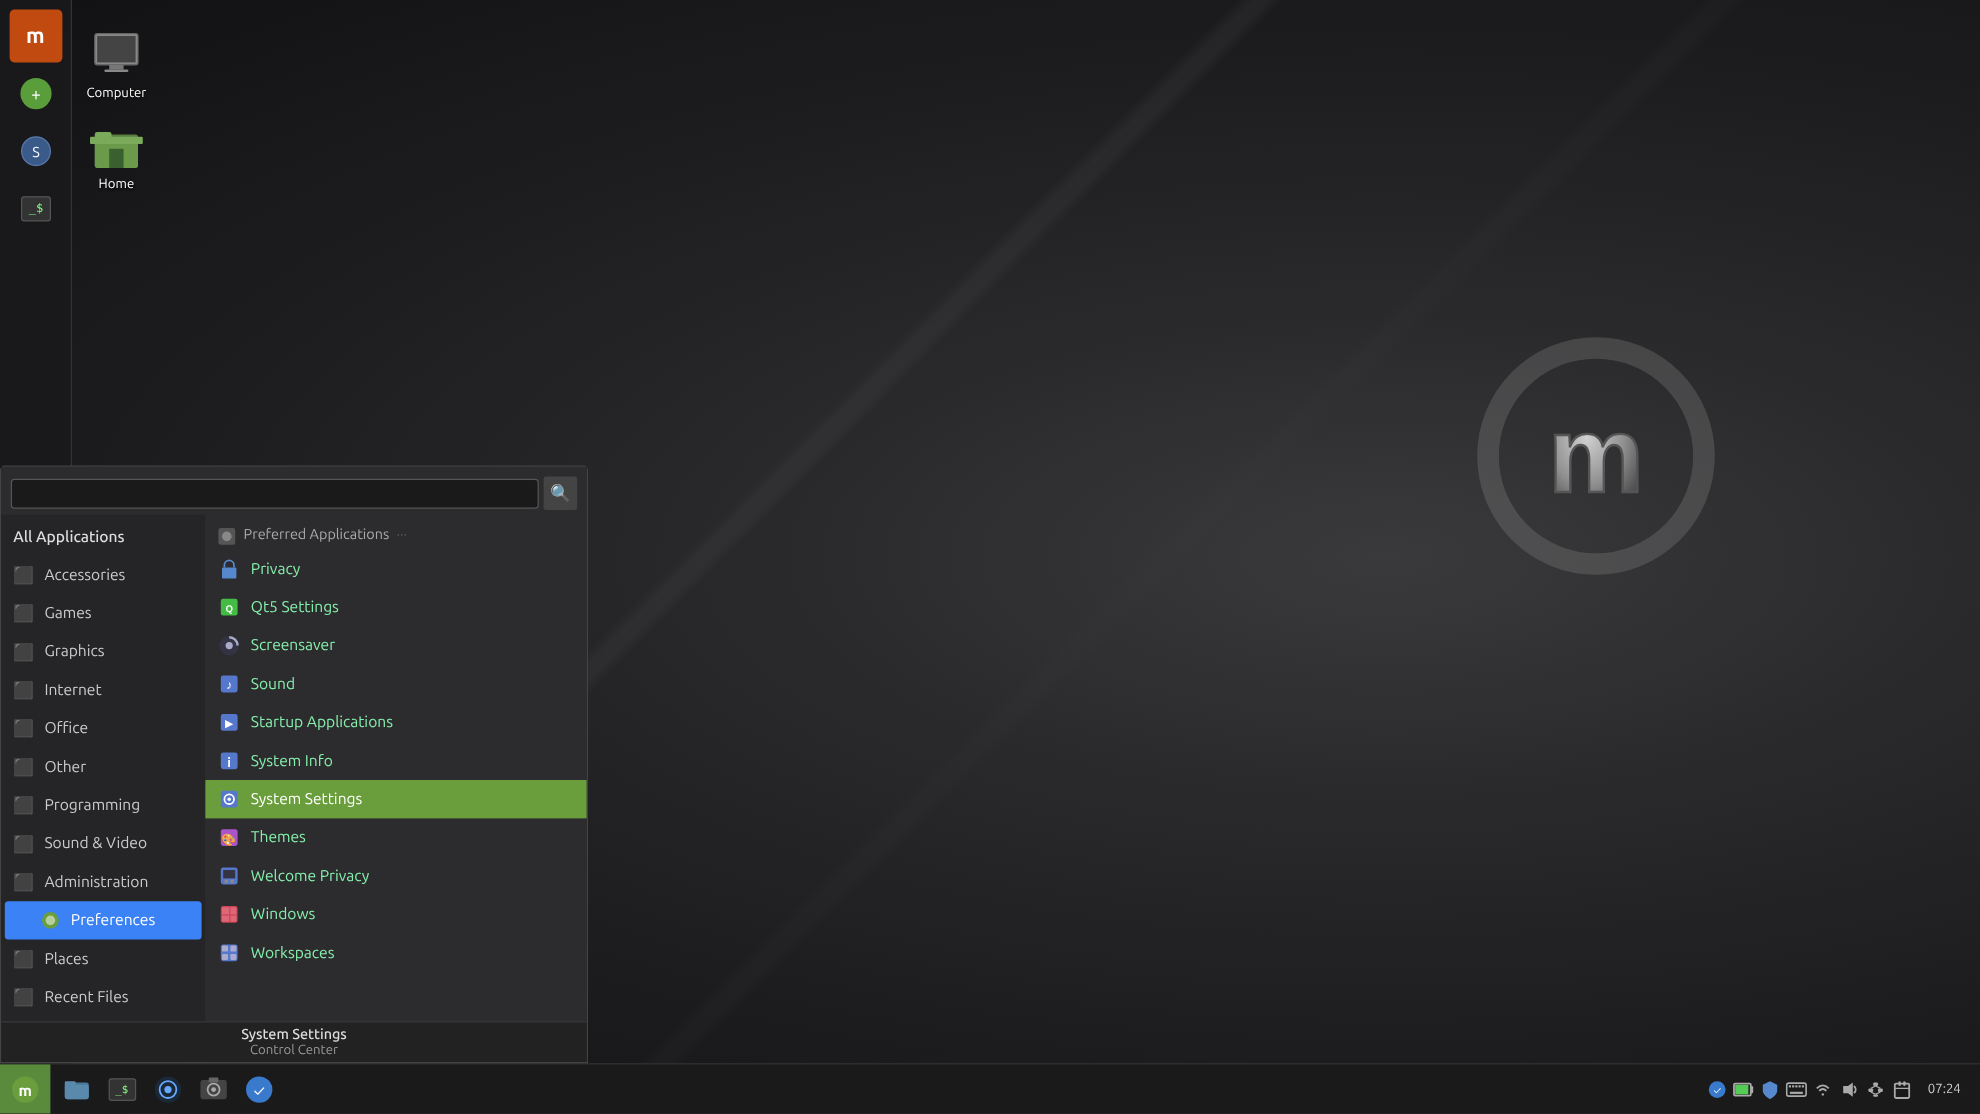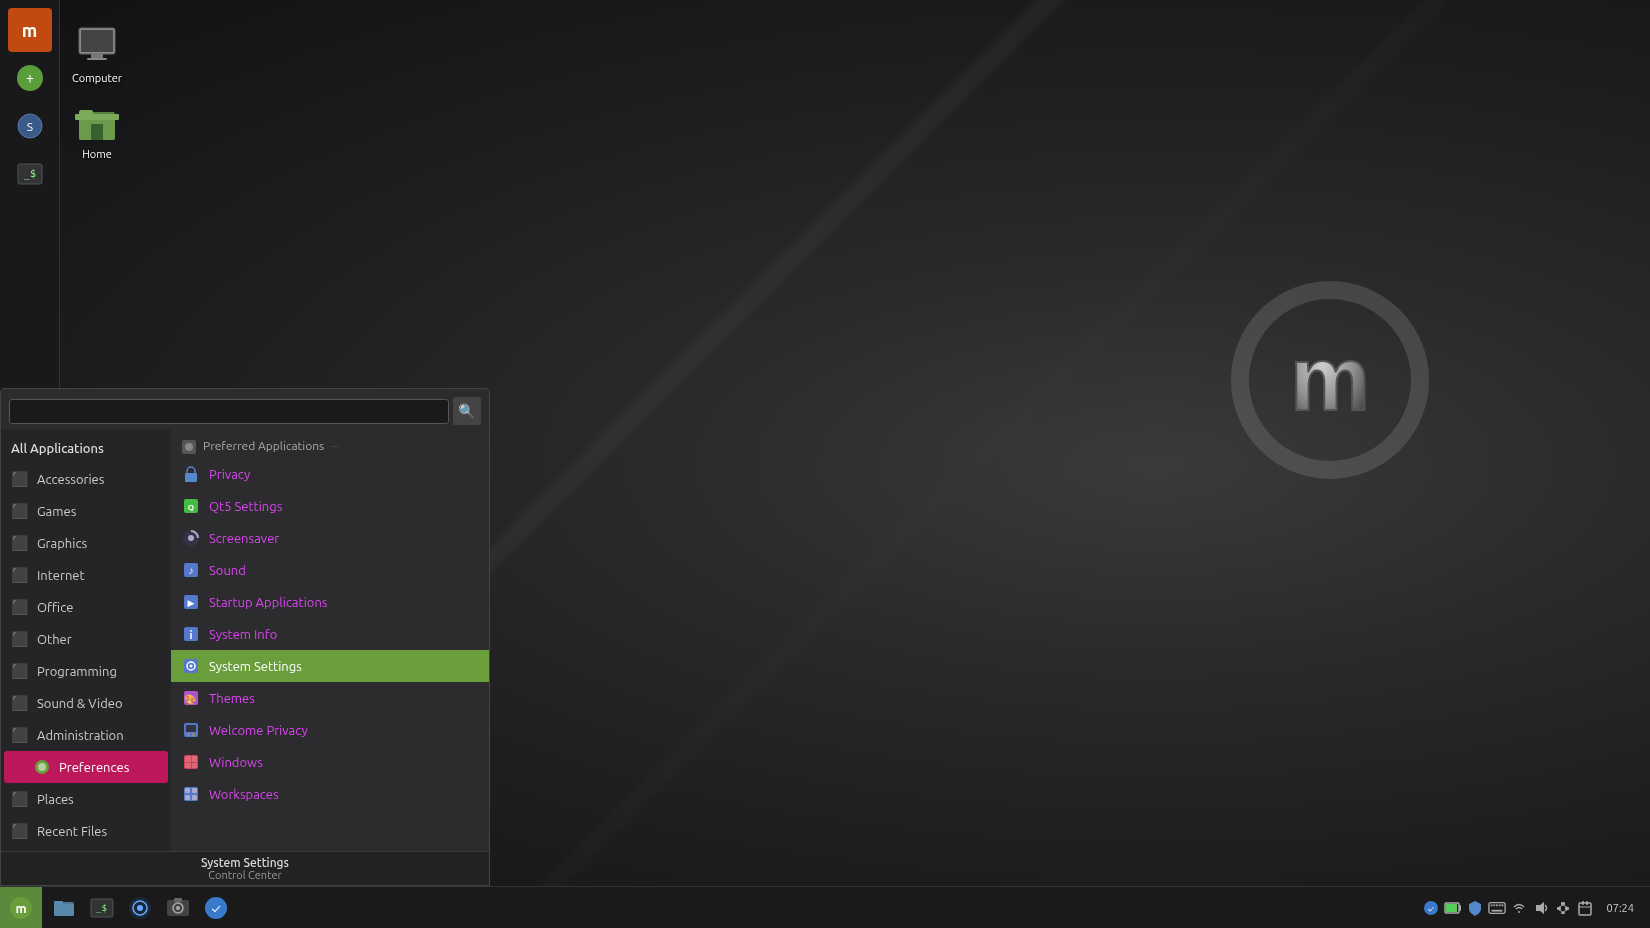--- a/index.html
+++ b/index.html
@@ -202,21 +202,21 @@
     .category-item {
       display: flex;
       align-items: center;
       padding: 7px 10px;
       cursor: pointer;
       color: #ccc;
       font-size: 13px;
       gap: 8px;
     }
     .category-item.active {
-      background: #be185d;
+      background: #3b82f6;
       color: #fff;
       border-radius: 3px;
       margin: 0 3px;
       padding-left: 29px;
     }
     .category-item.all-apps {
       color: #ddd;
       font-weight: 500;
       padding: 8px 10px;
     }
@@ -255,21 +255,21 @@
       color: #aaa;
       font-size: 12px;
       gap: 6px;
     }
 
     .app-item {
       display: flex;
       align-items: center;
       padding: 6px 10px;
       cursor: pointer;
-      color: #d946ef;
+      color: #86efac;
       font-size: 13px;
       gap: 8px;
     }
     .app-item.active {
       background: #6a9e3c;
       color: #fff;
     }
 
     .app-icon {
       width: 20px;

